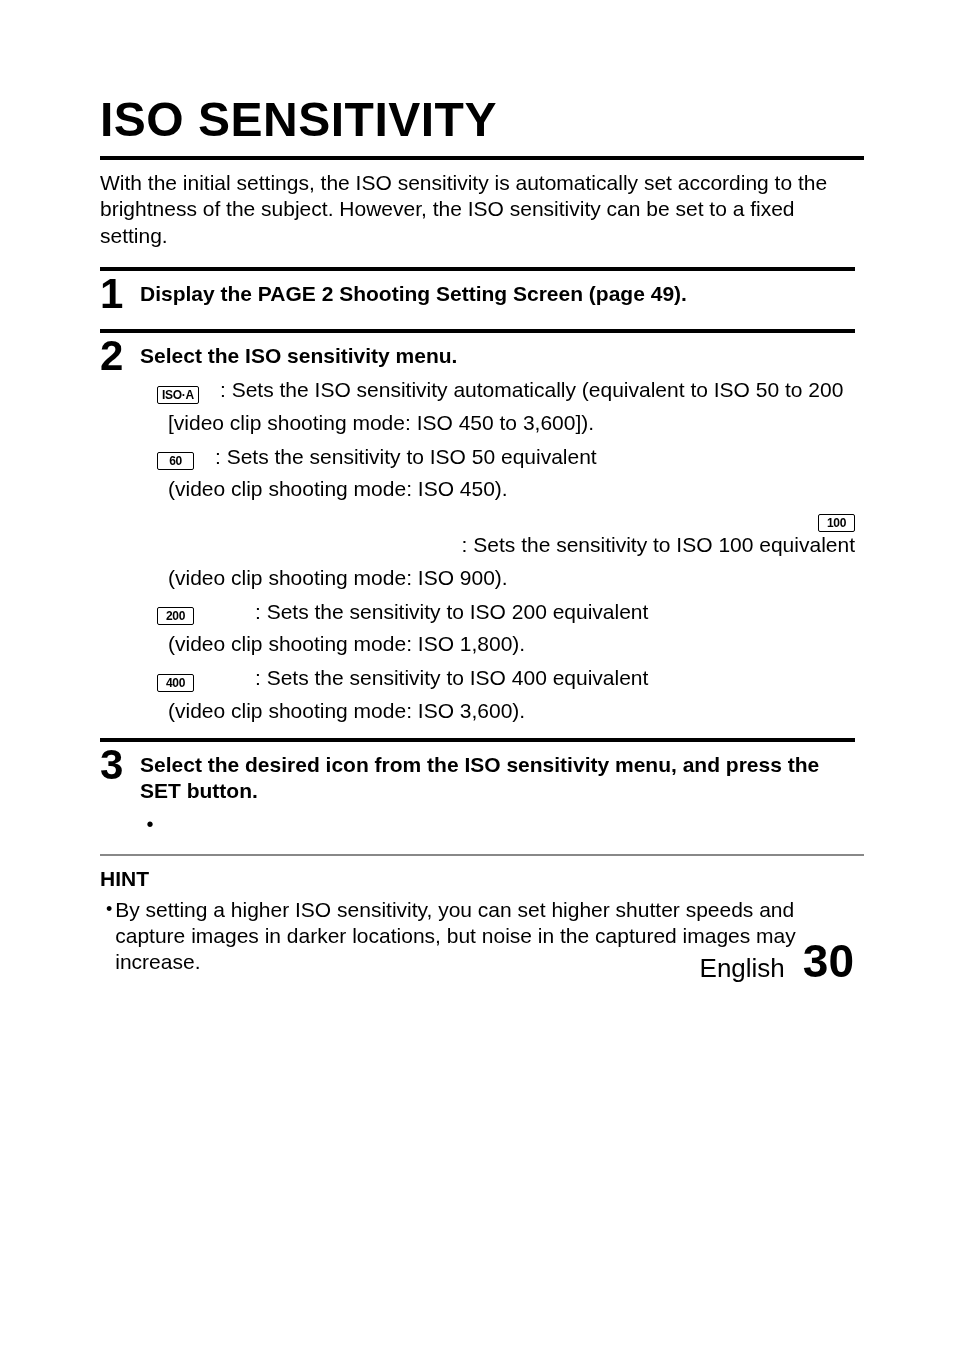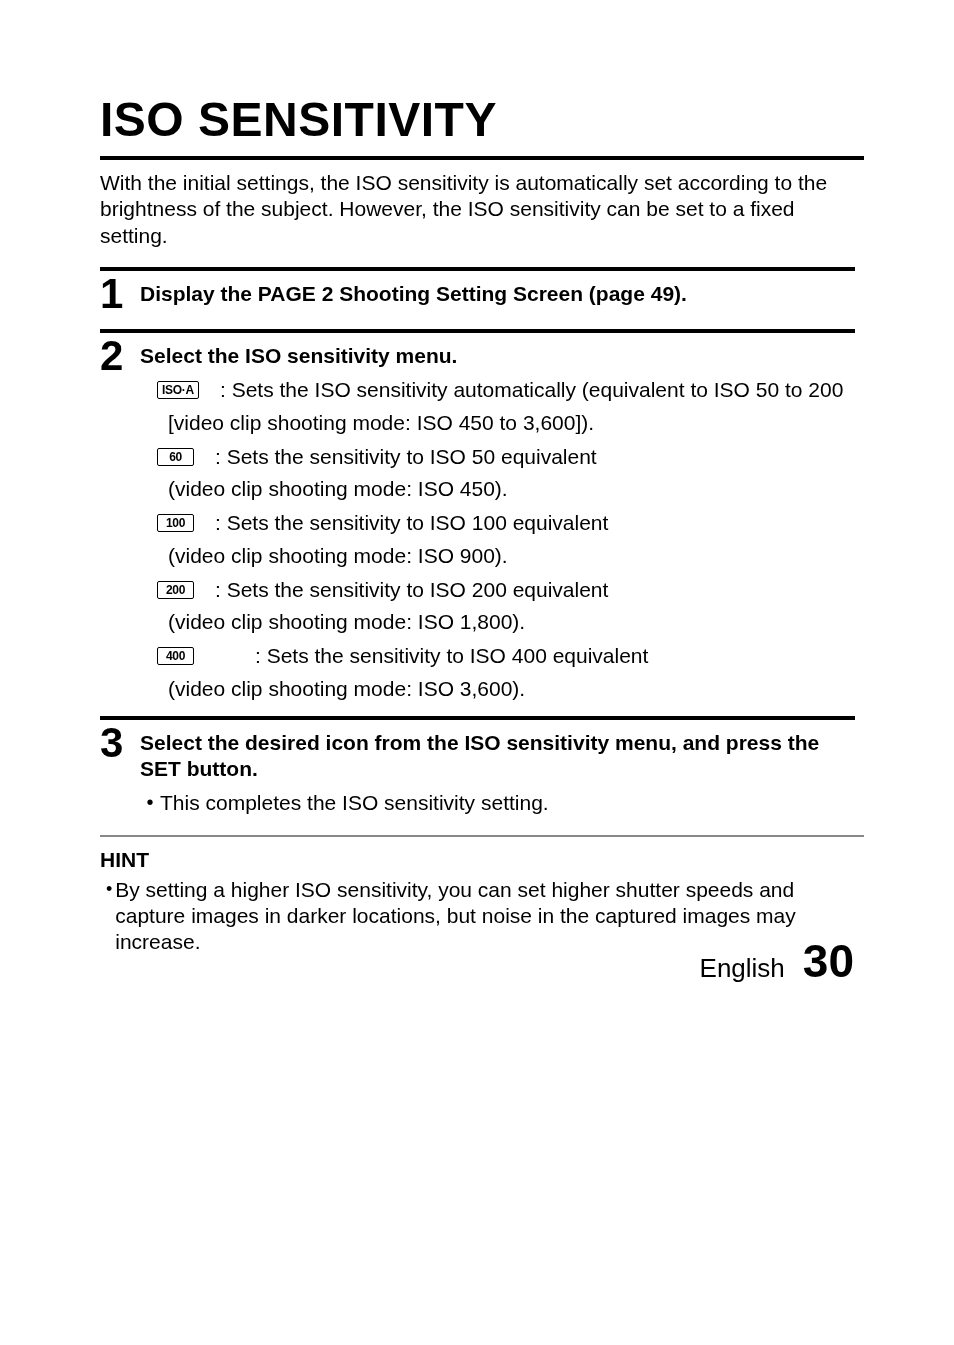--- a/index.html
+++ b/index.html
@@ -63,21 +63,21 @@
   }
   .step-body .lead {
     font-weight: 700;
     margin-bottom: 8px;
   }
   .opts {
     margin-top: 6px;
   }
   .opt-row {
     display: flex;
-    align-items: flex-start;
+    align-items: flex-end;
     margin-bottom: 6px;
     padding-left: 17px;
   }
   .icon-box {
     display: inline-block;
     border: 1.3px solid #000;
     border-radius: 2px;
     min-width: 31px;
     max-width: 42px;
     height: 16px;
@@ -188,27 +188,27 @@
               <span class="opt-text">:  Sets the ISO sensitivity automatically (equivalent to ISO 50 to 200</span>
             </div>
             <div class="opt-indent">[video clip shooting mode: ISO 450 to 3,600]).</div>
 
             <div class="opt-row" style="margin-top:8px;">
               <span class="icon-box">60</span>
               <span class="opt-text">:  Sets the sensitivity to ISO 50 equivalent</span>
             </div>
             <div class="opt-indent">(video clip shooting mode: ISO 450).</div>
 
-            <div class="opt-row" style="margin-top:8px;">
+            <div class="opt-row" style="margin-top:8px;flex-direction:column;">
               <span class="icon-box">100</span>
               <span class="opt-text">:  Sets the sensitivity to ISO 100 equivalent</span>
             </div>
             <div class="opt-indent">(video clip shooting mode: ISO 900).</div>
 
-            <div class="opt-row" style="margin-top:8px;">
+            <div class="opt-row" style="margin-top:8px;gap:40px;">
               <span class="icon-box">200</span>
               <span class="opt-text">:  Sets the sensitivity to ISO 200 equivalent</span>
             </div>
             <div class="opt-indent">(video clip shooting mode: ISO 1,800).</div>
 
             <div class="opt-row" style="margin-top:8px;gap:40px;">
               <span class="icon-box">400</span>
               <span class="opt-text">:  Sets the sensitivity to ISO 400 equivalent</span>
             </div>
             <div class="opt-indent">(video clip shooting mode: ISO 3,600).</div>
@@ -219,21 +219,20 @@
     </div>
 
     <div class="step-wrap">
       <hr class="rule-step">
       <div class="step">
         <div class="step-num">3</div>
         <div class="step-body">
           <div class="lead">Select the desired icon from the ISO sensitivity menu, and press the SET button.</div>
           <div class="subbullet">
             <span class="dot">•</span>
-            <span>This completes the ISO sensitivity setting.</span>
           </div>
         </div>
       </div>
     </div>
 
   </div>
 
   <hr class="hint-rule">
   <div class="hint-title">HINT</div>
   <div class="hint-list">

